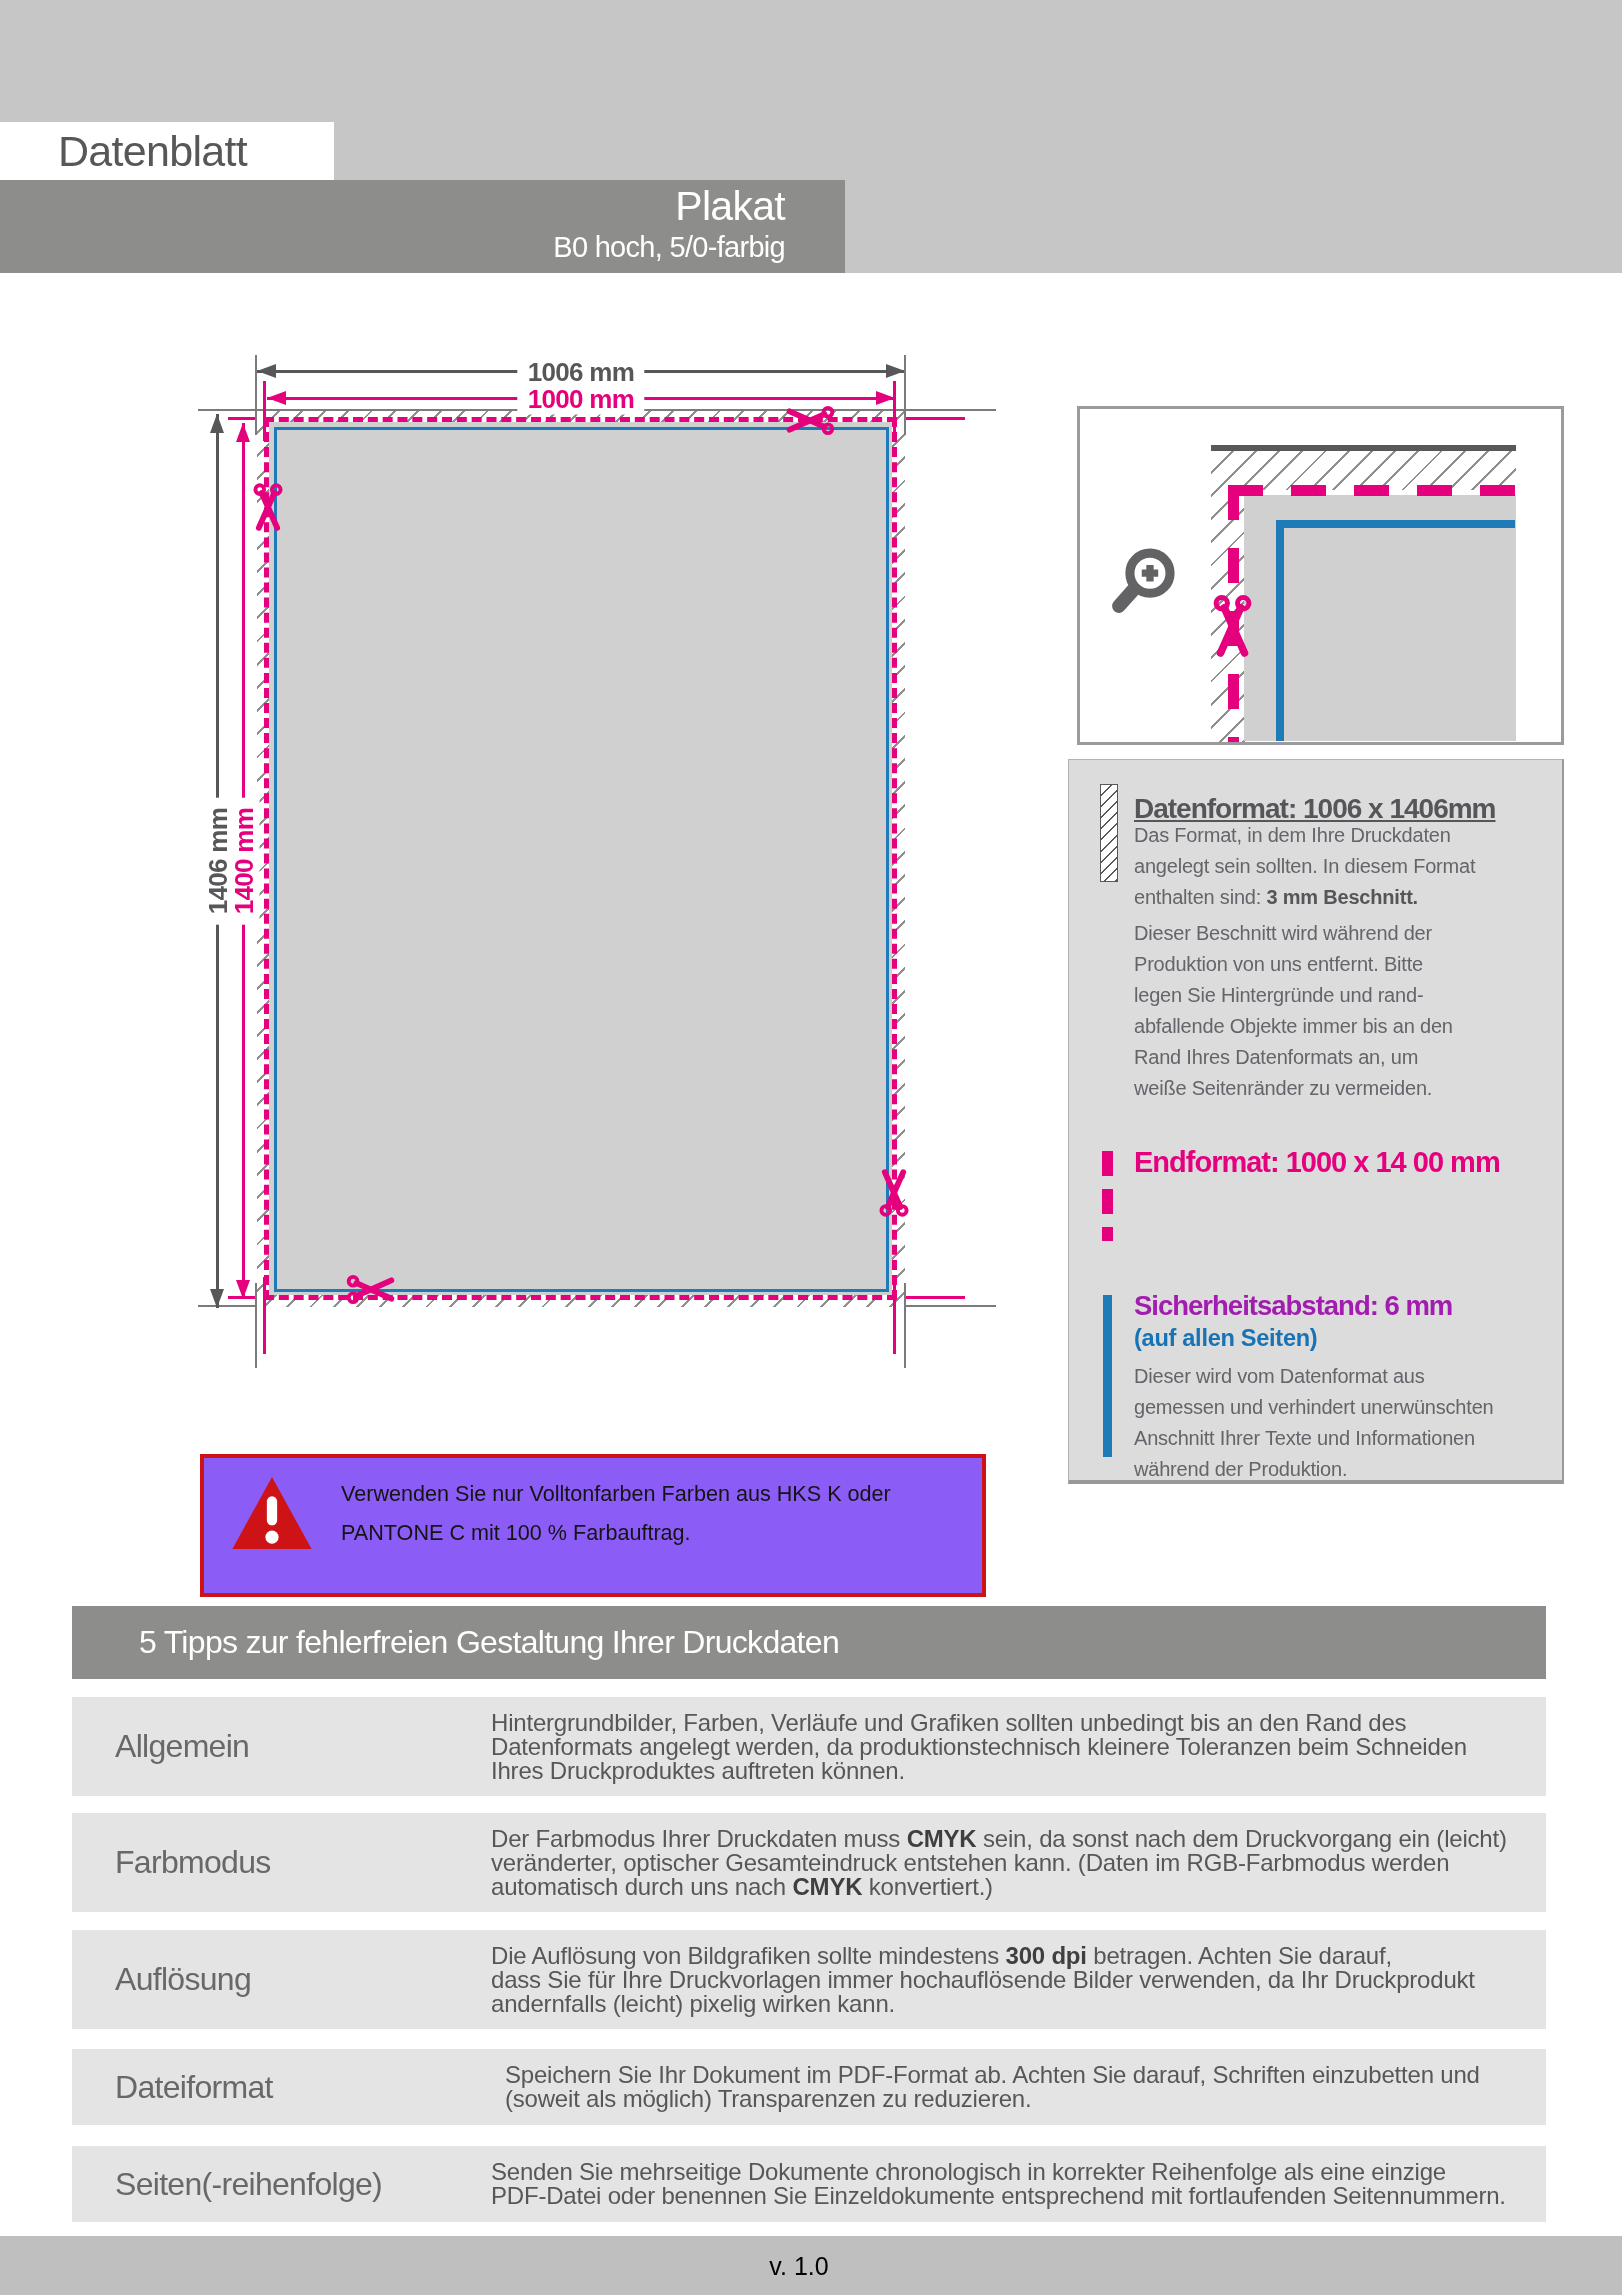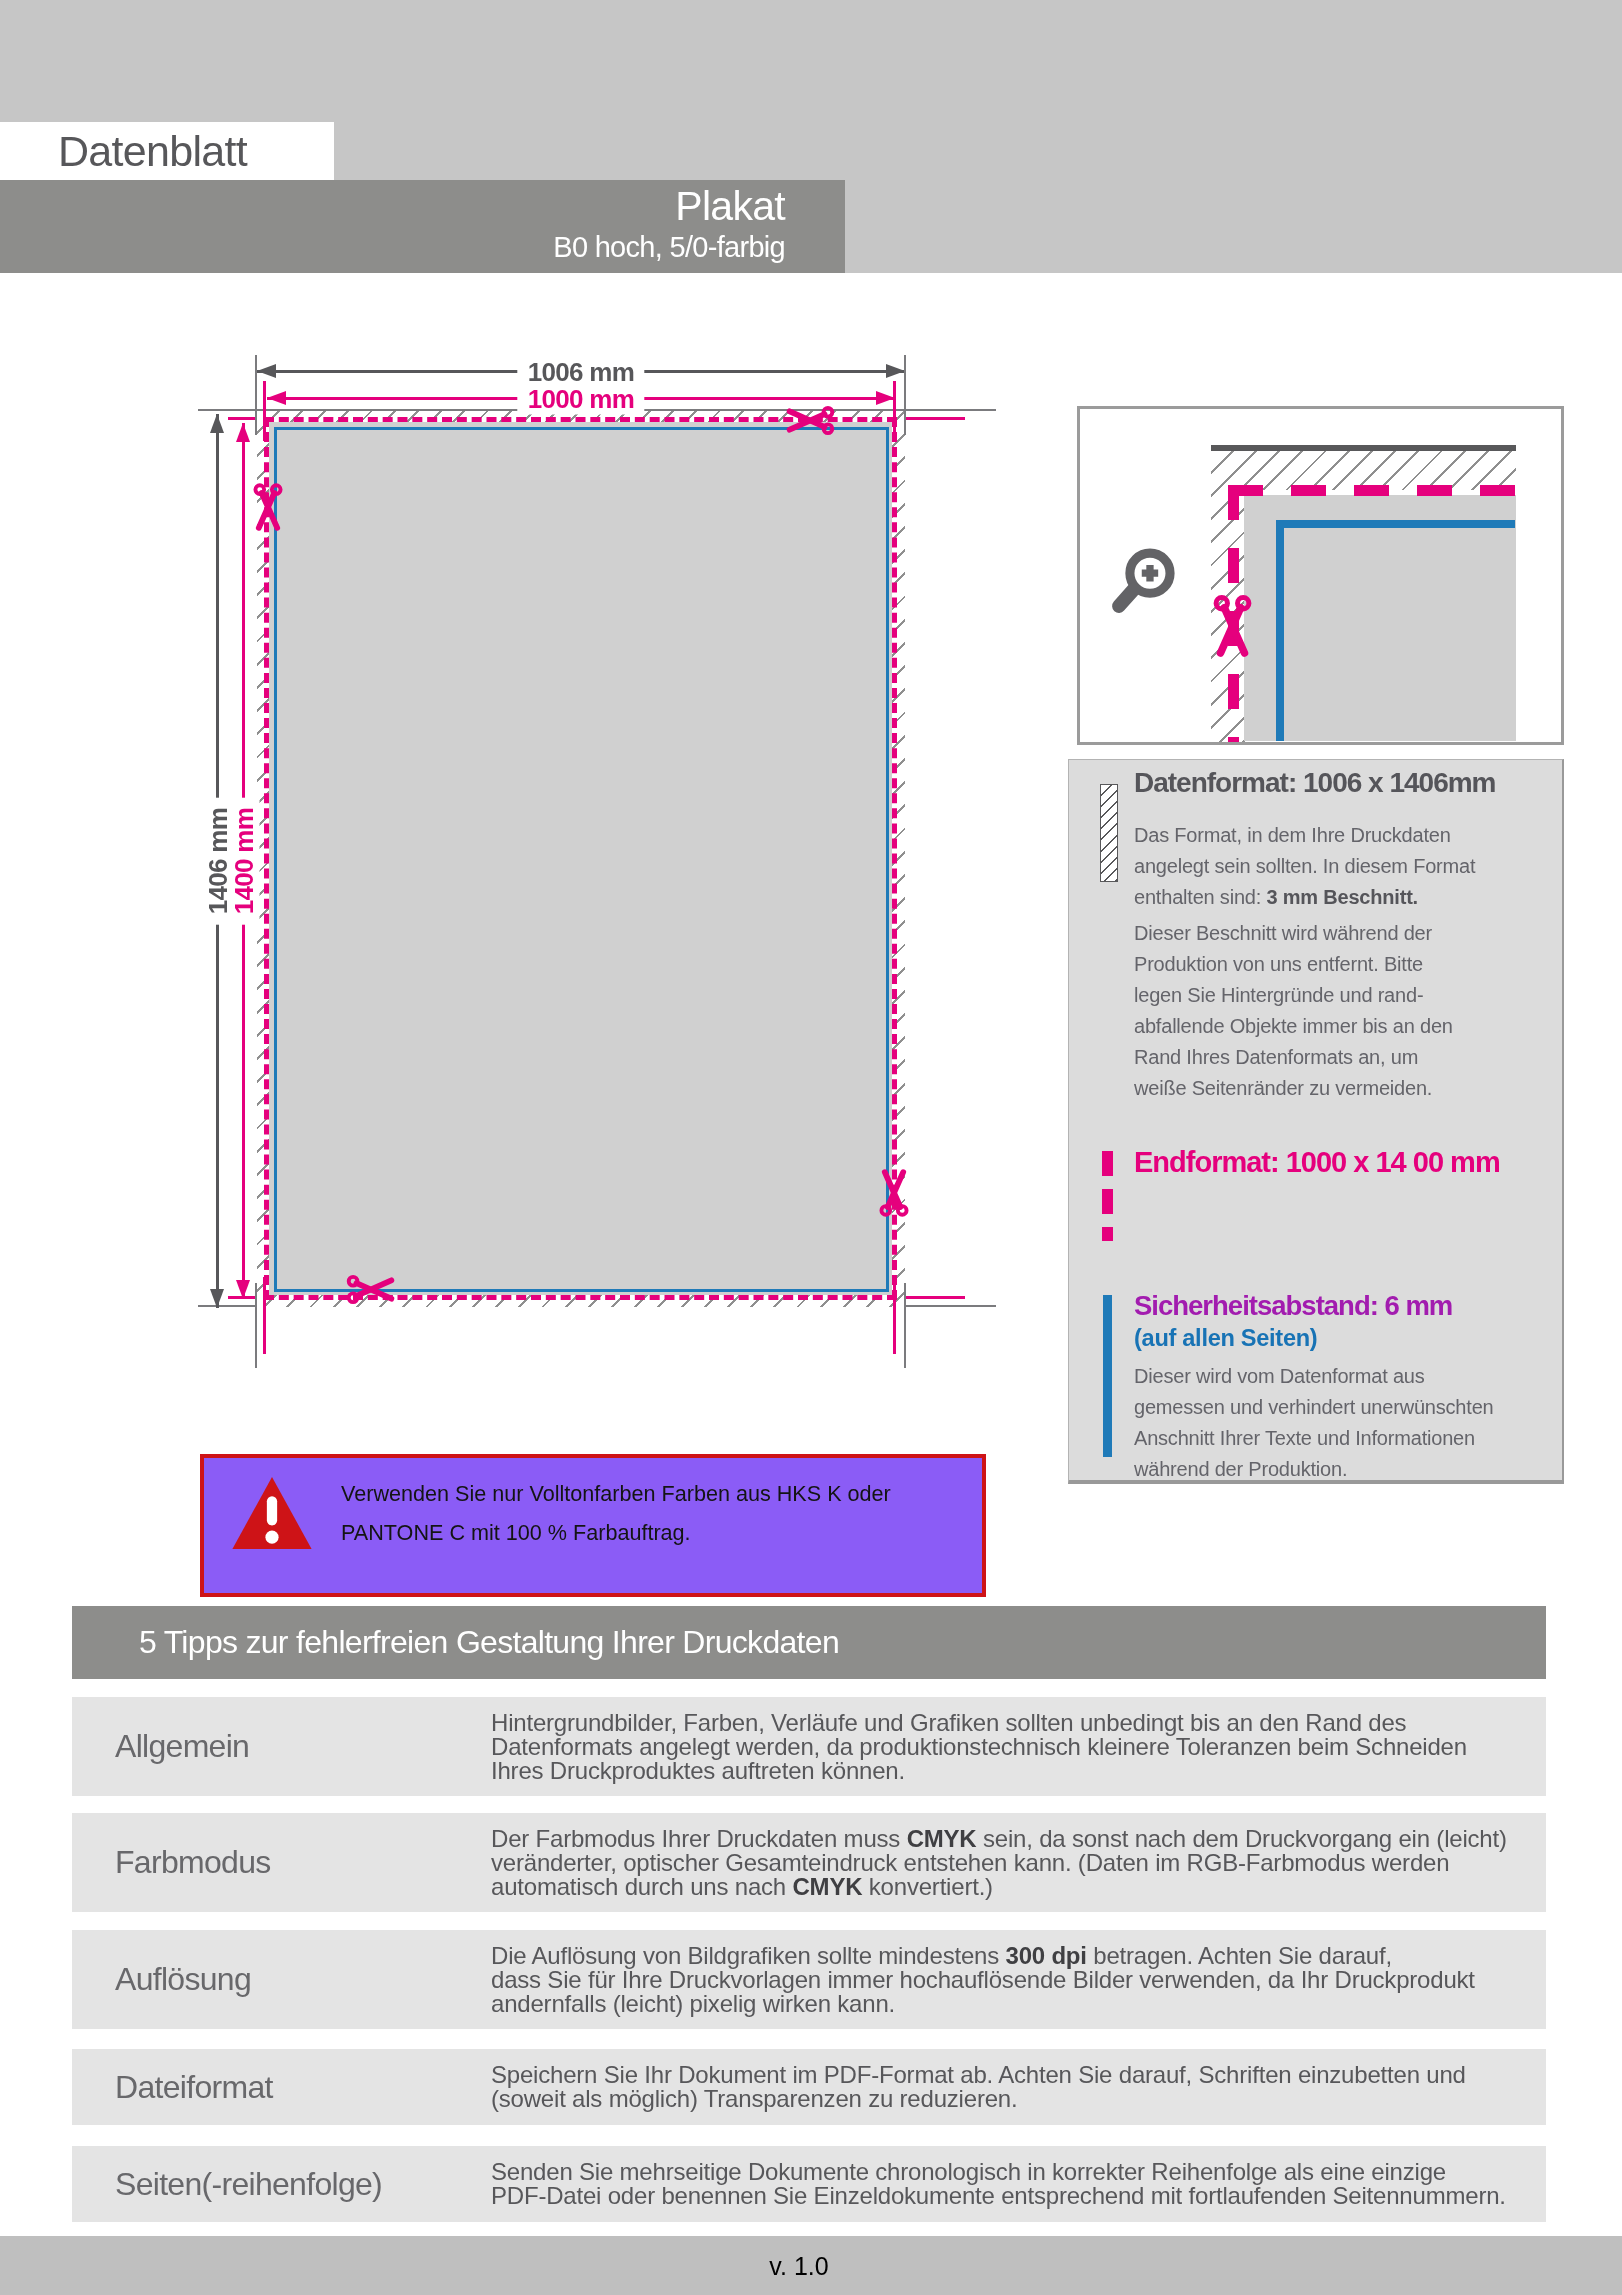--- a/index.html
+++ b/index.html
@@ -66,21 +66,21 @@
 
   
   .info-panel{left:1068px;top:759px;width:496px;height:725px;box-sizing:border-box;
         background:#dcdcdc;border:1.3px solid #b3b3b3;border-right:2.6px solid #999;
         border-bottom:4.6px solid #999;}
   .info-panel .p{position:absolute;font-size:20px;color:#64646a;line-height:31px;
         white-space:pre-line;letter-spacing:-0.2px;}
   .info-panel b{color:#55555a;}
   .ip-h{position:absolute;font-weight:bold;letter-spacing:-1px;white-space:nowrap;}
   .ip-swatch-hatch{left:31px;top:23.6px;width:18.3px;height:98px;box-sizing:border-box;border:1.3px solid #58585a;}
-  .ip-h1{left:65px;top:7px;font-size:28px;color:#55555a;}
+  .ip-h1{left:65px;top:33px;font-size:28px;color:#55555a;text-decoration:underline;}
   .ip-p1{left:65px;top:60px;width:406px;}
   .ip-p2{left:65px;top:158px;width:406px;}
   .ip-swatch-end{left:33px;top:391px;width:10.5px;height:90px;
         background:repeating-linear-gradient(180deg,#e5007d 0 25px,transparent 25px 38px);}
   .ip-h2{left:65px;top:386px;font-size:29px;color:#e5007d;}
   .ip-p3{left:65px;top:431px;width:412px;}
   .ip-swatch-blue{left:34px;top:535px;width:9.2px;height:162px;background:#1f7ab8;}
   .ip-h3{left:65px;top:530px;font-size:27.5px;color:#a21caf;}
   .ip-h3sub{left:65px;top:565px;font-size:23.6px;color:#1873b5;font-weight:bold;letter-spacing:-0.3px;}
   .ip-p4{left:65px;top:601px;width:419px;line-height:30px;}
@@ -95,21 +95,21 @@
   .tips-band{left:72px;top:1606px;width:1474px;height:73px;background:#8d8d8b;}
   .tips-band span{display:block;padding-left:67px;line-height:73px;font-size:32px;color:#ffffff;
         letter-spacing:-0.7px;}
   .tip-row{left:72px;width:1474px;background:#e4e4e4;display:flex;align-items:center;}
   .tip-label{width:393px;box-sizing:border-box;padding-left:43px;font-size:32px;color:#68686b;
         letter-spacing:-0.7px;flex:none;}
   .tip-desc{flex:none;width:1021px;margin-left:26px;font-size:24px;color:#57575a;line-height:24px;
         white-space:pre-line;letter-spacing:-0.2px;}
   .tip-desc b{color:#3f3f42;}
   .row1{top:1697px;height:99px;} .row2{top:1813px;height:99px;} .row3{top:1930px;height:99px;}
-  .row4{top:2049px;height:76px;} .row5{top:2146px;height:76px;}
+  .row4{top:2049px;height:76px;gap:14px;} .row5{top:2146px;height:76px;}
 
   
   .footer-band{left:0;top:2236px;width:1623px;height:60px;background:#bfbfbf;}
   .footer-band span{display:block;text-align:center;padding-right:25px;line-height:60px;
         font-size:25px;color:#000000;}
 </style>
 </head>
 <body>
 
 <div class="page">

